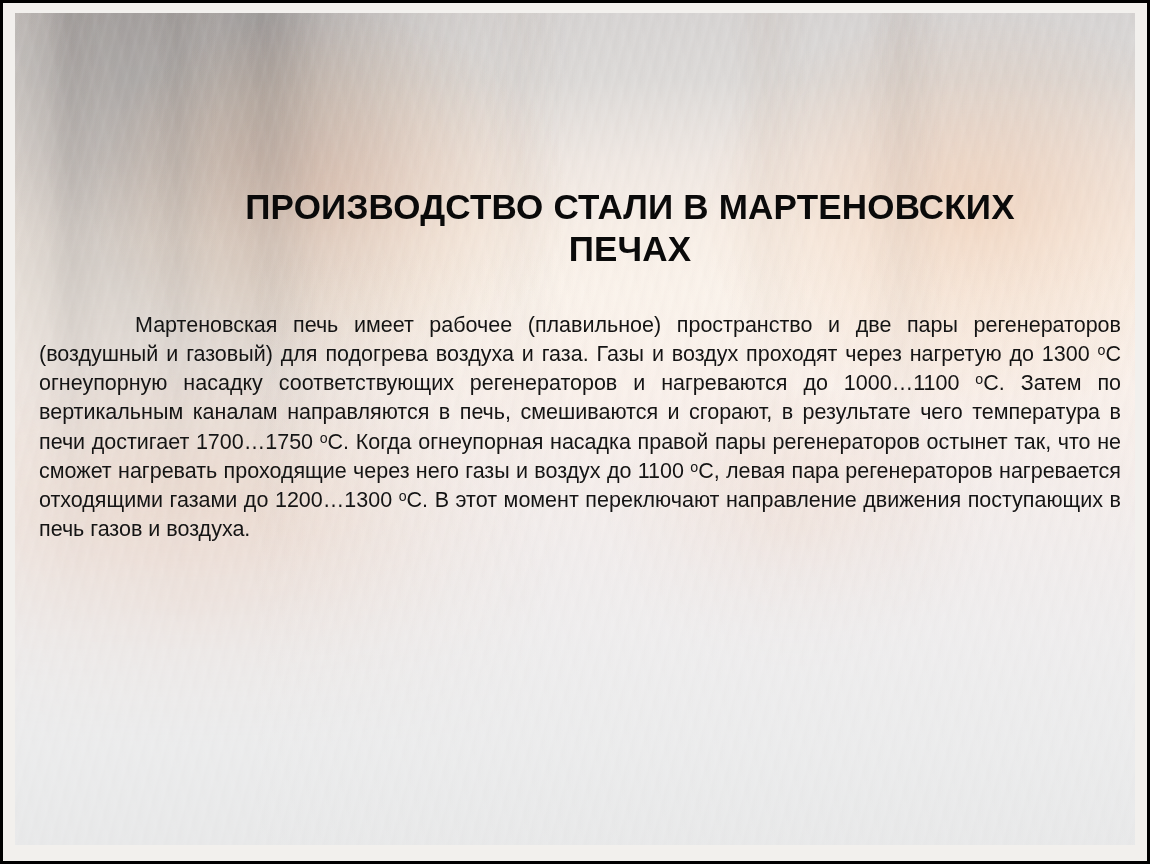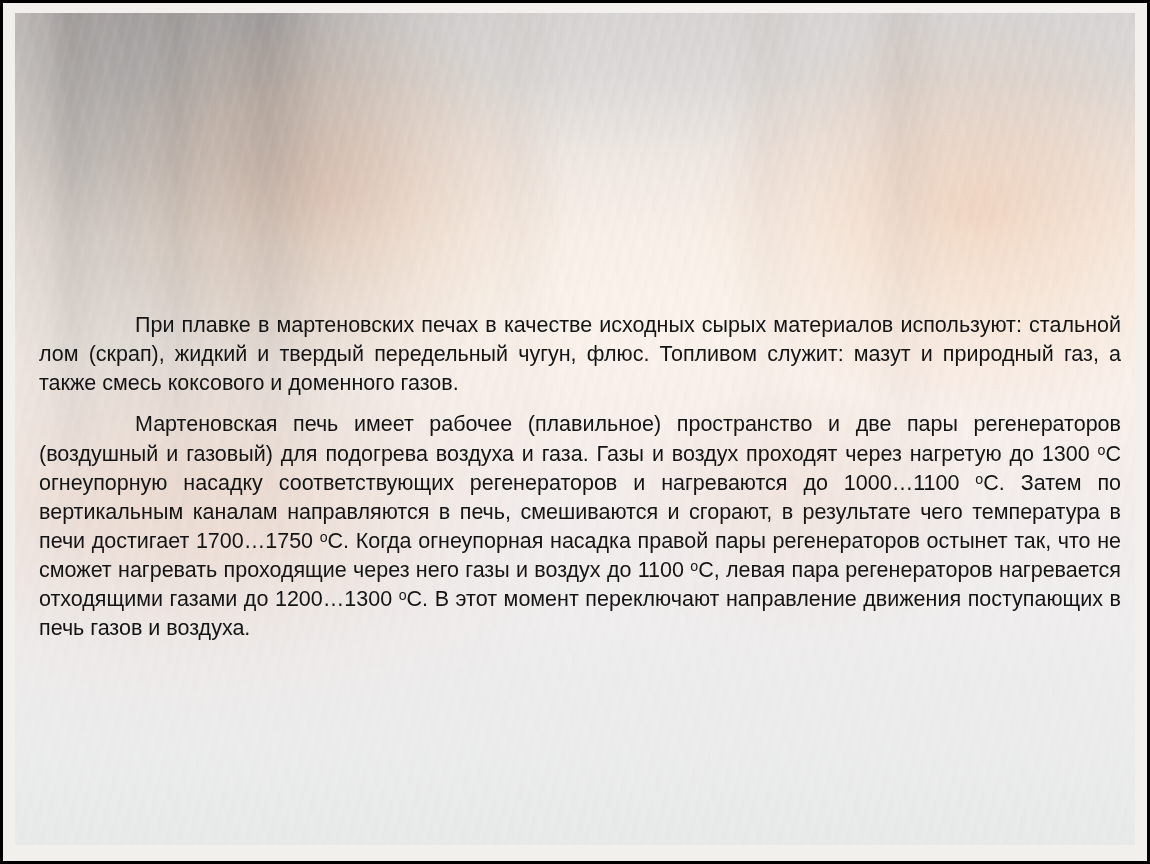--- a/index.html
+++ b/index.html
@@ -257,23 +257,23 @@
     <div id="slide-canvas">
       <div class="bg-layer" id="bg-base"></div>
       <div class="bg-layer" id="bg-structure-left"></div>
       <div class="bg-layer" id="bg-glow"></div>
       <div class="bg-layer" id="bg-columns"></div>
       <div class="bg-layer" id="bg-streaks"></div>
       <div class="bg-layer" id="bg-wash"></div>
 
       <div id="content">
 
+        <h1 id="slide-title">ПРОИЗВОДСТВО СТАЛИ В МАРТЕНОВСКИХ ПЕЧАХ</h1>
 
         <div id="body-text">
-          <p class="para">При плавке в мартеновских печах в качестве исходных сырых материалов используют: стальной лом (скрап), жидкий и твердый передельный чугун, флюс. Топливом служит: мазут и природный газ, а также смесь коксового и доменного газов.</p>
           <p class="para">Мартеновская печь имеет рабочее (плавильное) пространство и две пары регенераторов (воздушный и газовый) для подогрева воздуха и газа. Газы и воздух проходят через нагретую до 1300 <span class="deg">o</span>C огнеупорную насадку соответствующих регенераторов и нагреваются до 1000…1100 <span class="deg">o</span>C. Затем по вертикальным каналам направляются в печь, смешиваются и сгорают, в результате чего температура в печи достигает 1700…1750 <span class="deg">o</span>C. Когда огнеупорная насадка правой пары регенераторов остынет так, что не сможет нагревать проходящие через него газы и воздух до 1100 <span class="deg">o</span>C, левая пара регенераторов нагревается отходящими газами до 1200…1300 <span class="deg">o</span>C. В этот момент переключают направление движения поступающих в печь газов и воздуха.</p>
         </div>
 
       </div>
     </div>
 
   </div>
 </div>
 
 </body></html>

